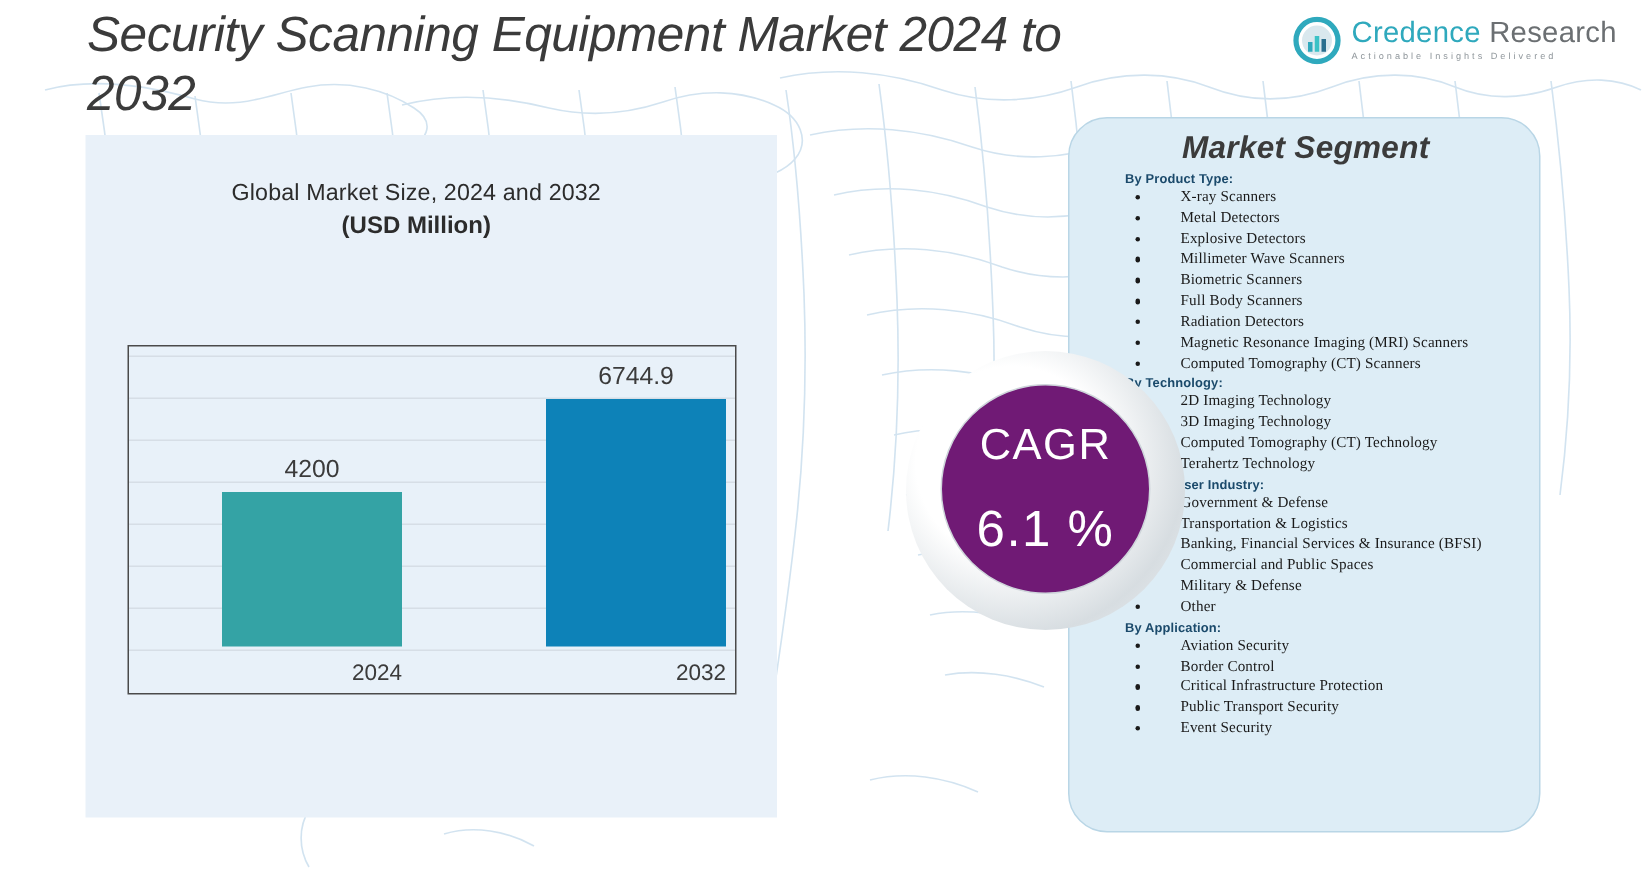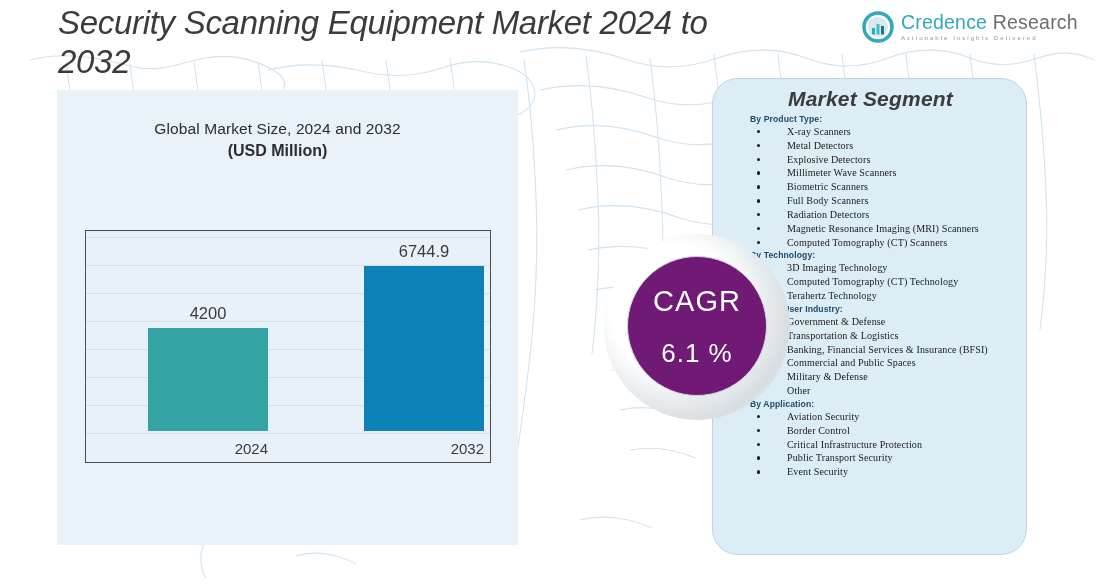--- a/index.html
+++ b/index.html
@@ -135,21 +135,21 @@
     border: 1.6px solid #cfd6db;
     display: flex; flex-direction: column;
     align-items: center; justify-content: center;
     color: #ffffff;
     z-index: 8;
   }
   #cagr-circle .cagr-label {
     font-size: 29px; letter-spacing: 1px; line-height: 1;
   }
   #cagr-circle .cagr-value {
-    font-size: 26px; letter-spacing: 1px; line-height: 1; margin-top: 24px; text-align: center;
+    font-size: 34px; letter-spacing: 1px; line-height: 1; margin-top: 24px; text-align: center;
   }
 
   
   #right-panel {
     position: absolute; left: 712px; top: 78px;
     width: 315px; height: 477px;
     background: #ddedf6;
     border: 1.2px solid #b9d6e6;
     border-radius: 26px;
     z-index: 3;
@@ -315,20 +315,21 @@
             <li>Biometric  Scanners</li>
             <li>Full Body Scanners</li>
             <li>Radiation Detectors</li>
             <li>Magnetic Resonance Imaging  (MRI)  Scanners</li>
             <li>Computed Tomography (CT)  Scanners</li>
           </ul>
         </div>
         <div class="seg-group">
           <div class="seg-head">By Technology:</div>
           <ul class="seg-list">
+            <li>2D Imaging  Technology</li>
             <li>3D Imaging  Technology</li>
             <li>Computed Tomography  (CT)  Technology</li>
             <li>Terahertz Technology</li>
           </ul>
         </div>
         <div class="seg-group">
           <div class="seg-head">By End-User Industry:</div>
           <ul class="seg-list">
             <li>Government  &amp; Defense</li>
             <li>Transportation &amp; Logistics</li>

